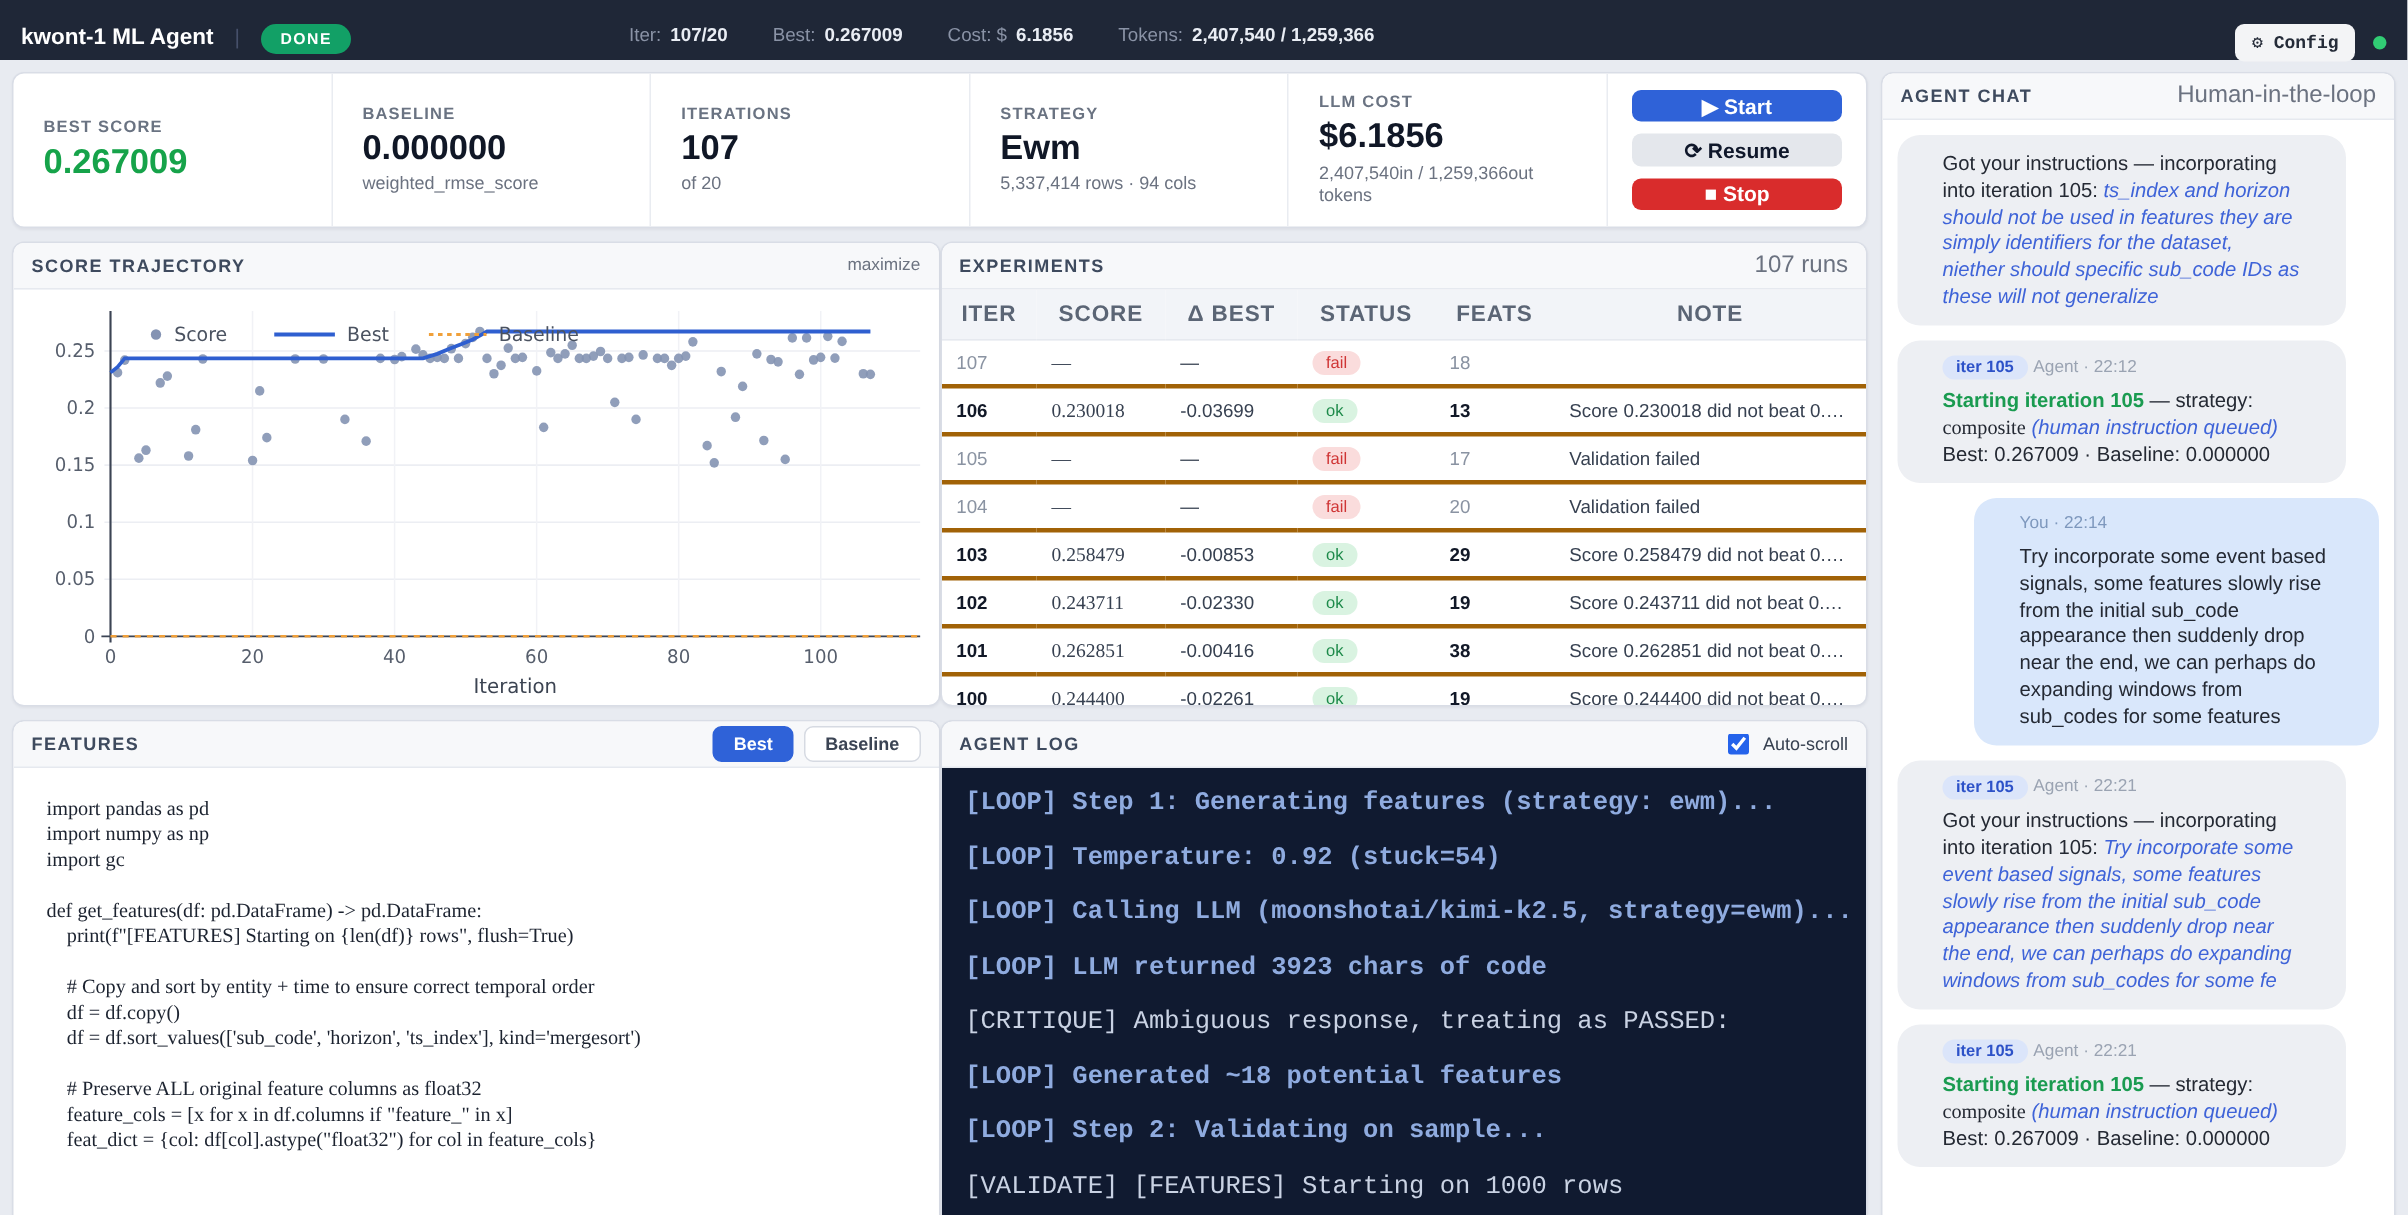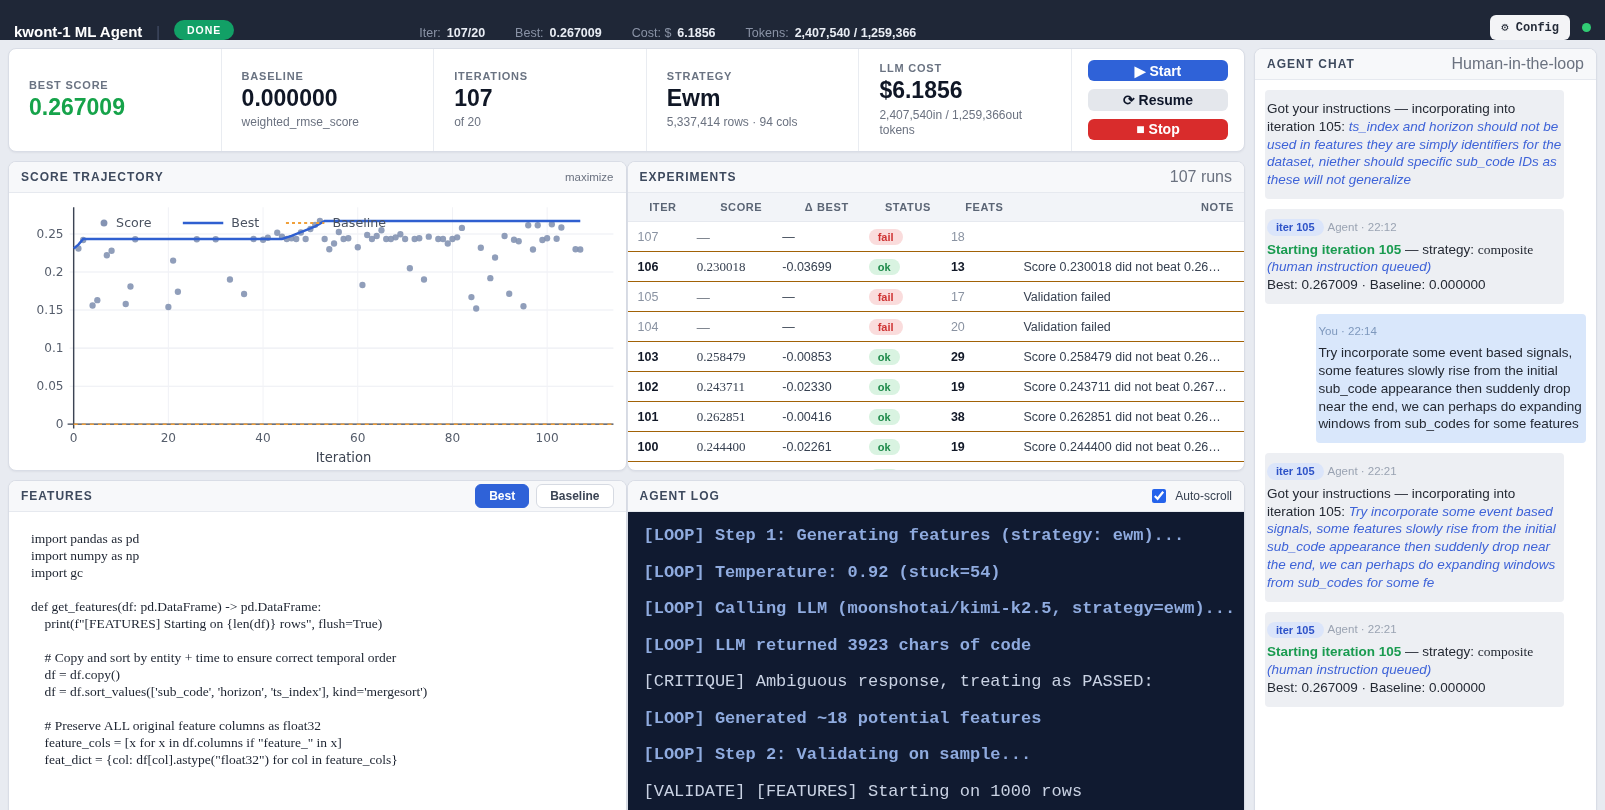--- a/index.html
+++ b/index.html
@@ -1,20 +1,20 @@
 <!DOCTYPE html>
 <html><head>
 <meta charset="utf-8">
 <style>
   *{box-sizing:border-box}
   html,body{margin:0;padding:0;width:1605px;height:810px;overflow:hidden;
     background:#e8ebf1;font-family:"Liberation Sans",sans-serif;color:#1f2430}
 
   
-  .topbar{height:40px;background:#1f2737;display:flex;align-items:flex-end;padding:0 14px}
+  .topbar{height:40px;background:#1f2737;display:flex;align-items:flex-start;padding:16px 14px}
   .tb-title{color:#fff;font-size:15px;font-weight:700}
   .tb-sep{color:#46506a;margin:0 14px;font-size:14px}
   .done-badge{background:#12a066;color:#fff;font-size:10.5px;font-weight:700;
     letter-spacing:1px;padding:4px 13px;border-radius:999px}
   .tb-stats{display:flex;gap:30px;margin-left:185px;font-size:12.5px;white-space:nowrap}
   .tb-stat .lbl{color:#8a93a6;margin-right:6px}
   .tb-stat .val{color:#e9edf4;font-weight:600}
   .tb-right{margin-left:auto;display:flex;align-items:center;gap:12px}
   .config-btn{background:#f3f4f6;color:#242b38;border:none;border-radius:6px;
     font-size:12px;font-weight:600;padding:5px 11px;cursor:pointer;font-family:Liberation Mono, monospace}
@@ -54,30 +54,30 @@
   
   .chart-wrap{width:100%;height:100%;padding:6px 6px 2px 2px}
   .chart-wrap svg{width:100%;height:100%}
   .tick{font-size:12px;fill:#565e6c;font-family:"DejaVu Sans",sans-serif}
   .leg{font-size:12.5px;fill:#4a5260;font-family:"DejaVu Sans",sans-serif}
   .xlab{font-size:13px;fill:#3c4452;font-family:"DejaVu Sans",sans-serif}
 
   
   .tbl-wrap{height:100%;overflow:hidden}
   table.tbl{width:100%;border-collapse:collapse;font-size:12.5px}
-  .tbl thead th{background:#f2f4f8;text-align:right;padding:8px 10px;font-size:11px;
+  .tbl thead th{background:#f2f4f8;text-align:center;padding:8px 10px;font-size:15px;
     color:#5b6575;letter-spacing:.6px;font-weight:700;border-bottom:1px solid #e6e9ef}
-  .tbl td{padding:6.5px 10px;border-top:1px solid #a16207;color:#374151;white-space:nowrap}
+  .tbl td{padding:6.5px 10px;border-top:3px solid #a16207;color:#374151;white-space:nowrap}
   .tbl tr:first-child td{border-top:none}
   .c-iter.fail,.c-feats.fail{color:#8a93a2}
   .c-iter.ok,.c-feats.ok{font-weight:700;color:#111827}
   .c-score{font-family:"Liberation Serif",serif;font-size:13px;color:#1f2937}
   .c-delta{color:#4b5563}
   .c-note{color:#6b7280;max-width:185px;overflow:hidden;text-overflow:ellipsis}
-  .badge{display:inline-block;font-size:11px;font-weight:700;padding:2px 9px;border-radius:10px}
+  .badge{display:inline-block;font-size:11px;font-weight:400;padding:2px 9px;border-radius:10px}
   .badge.ok{background:#d9f3e1;color:#1d8a4a}
   .badge.fail{background:#fadcdc;color:#cf3535}
 
   
   .tabbtn{border:1px solid #d6dae2;background:#fff;color:#3b4454;font-size:12px;
     font-weight:600;padding:4px 13px;border-radius:6px;cursor:pointer;font-family:inherit}
   .tabbtn.active{background:#2f62d8;border-color:#2f62d8;color:#fff}
   .tabs{display:flex;gap:7px}
   .code-scroll{height:100%;overflow-y:auto;padding:18px 6px 10px 22px}
   pre.code{margin:0;font-family:"Liberation Serif",serif;font-size:13.5px;line-height:1.26;
@@ -88,21 +88,21 @@
   .logline{font-family:Liberation Mono, monospace;font-size:17px;margin-bottom:17.5px;white-space:nowrap}
   .logline.loop{color:#8fabdf;font-weight:700}
   .logline.critique,.logline.validate{color:#c9d2e3}
   .autoscroll{display:flex;align-items:center;gap:6px;font-size:12px;color:#374151}
   .autoscroll input{accent-color:#2563eb;width:14px;height:14px}
 
   
   .chat{display:flex;flex-direction:column}
   .chat-msgs{flex:1;min-height:0;overflow-y:auto;padding:10px;display:flex;
     flex-direction:column;gap:10px}
-  .bubble{border-radius:4px;padding:10px 2px;font-size:13.5px;line-height:1.32;color:#242933}
+  .bubble{border-radius:15px;padding:10px 30px;font-size:13.5px;line-height:1.32;color:#242933}
   .bubble.agent{background:#edeff3;align-self:flex-start;max-width:93%}
   .bubble.user{background:#d9e7fb;align-self:flex-end;max-width:84%}
   .mmeta{display:flex;align-items:center;gap:4px;margin-bottom:5px}
   .iterbadge{background:#dbe5fa;color:#2d52c8;font-size:11px;font-weight:700;
     padding:1px 9px;border-radius:9px}
   .metatxt{font-size:11.5px;color:#9aa3b2}
   .bubble.user .metatxt{color:#7e98bd}
   .mtext .em{color:#3e63d8;font-style:italic}
   .mtext .green{color:#1a9b50;font-weight:700}
   .mtext .codeword{font-family:"Liberation Serif",serif;font-size:13.5px}

